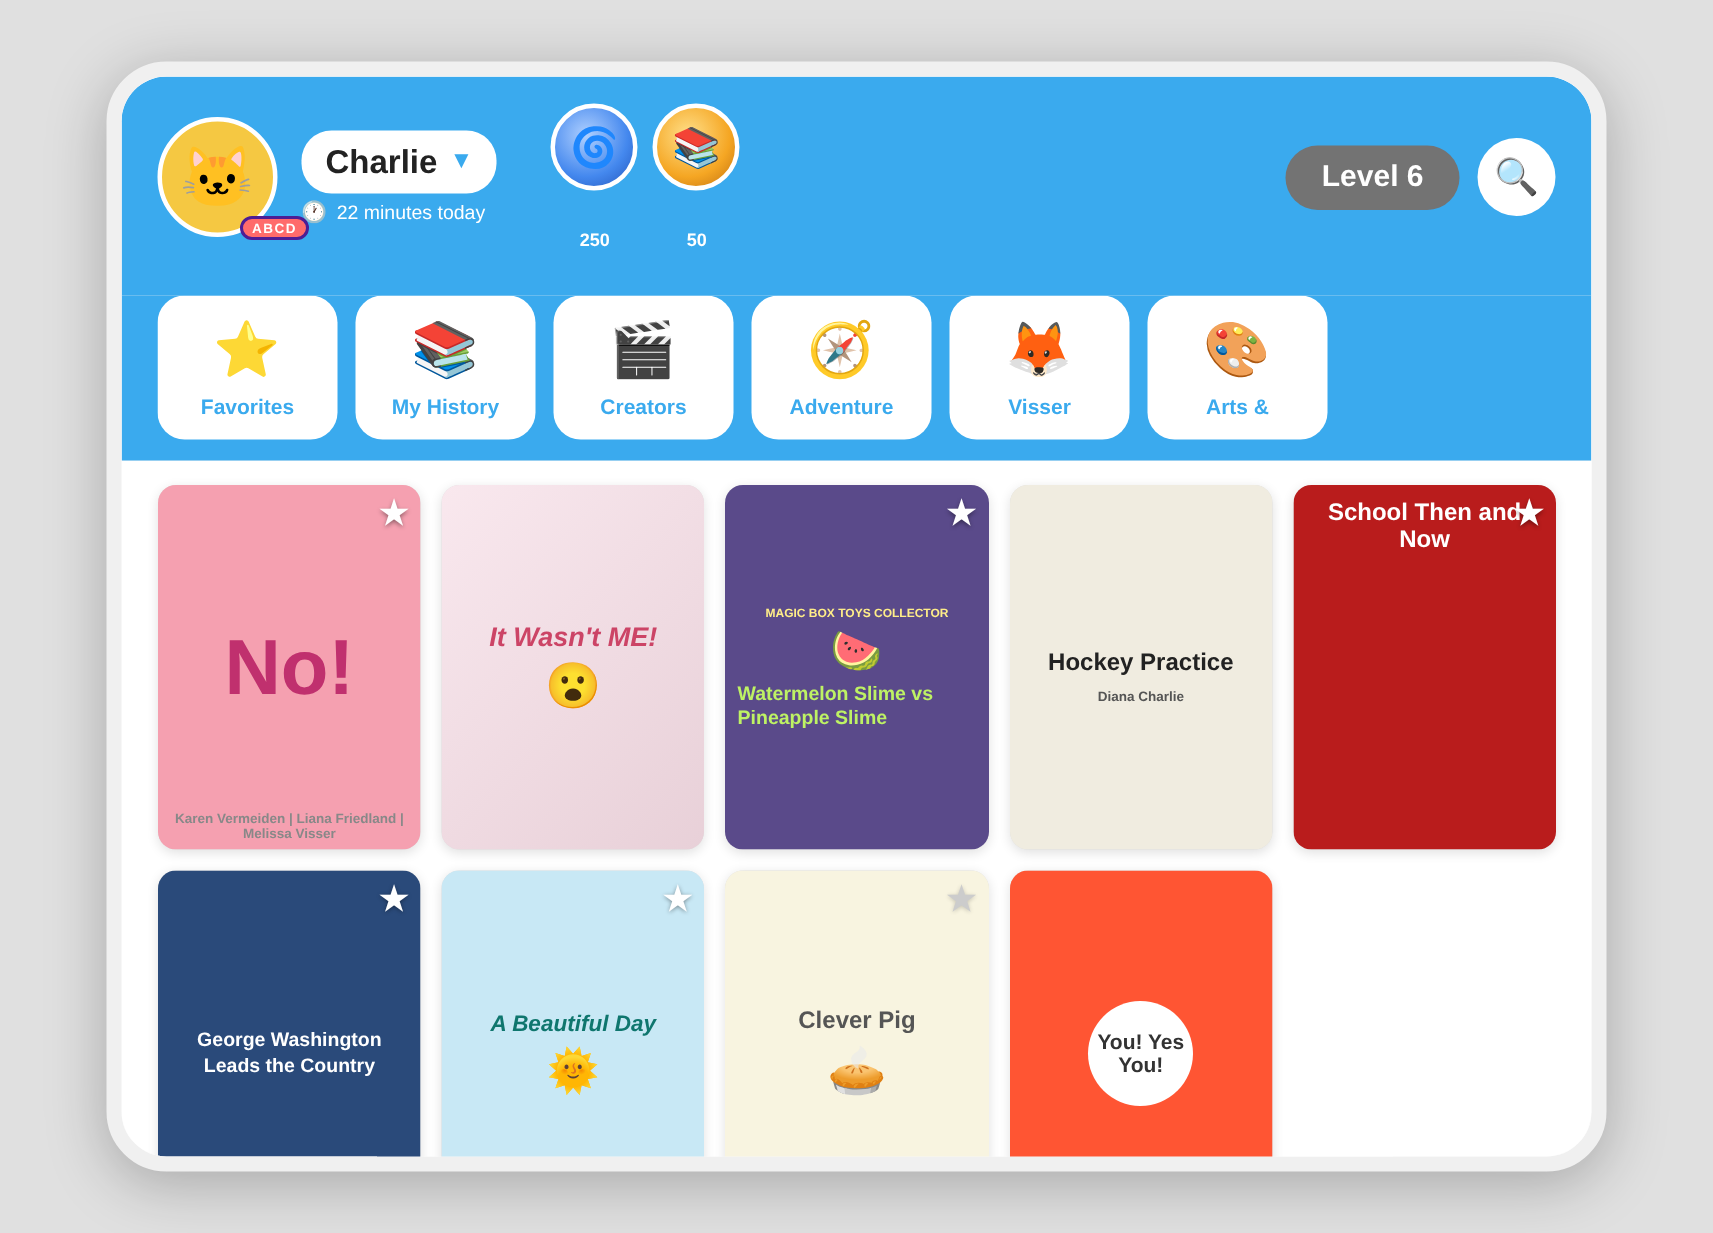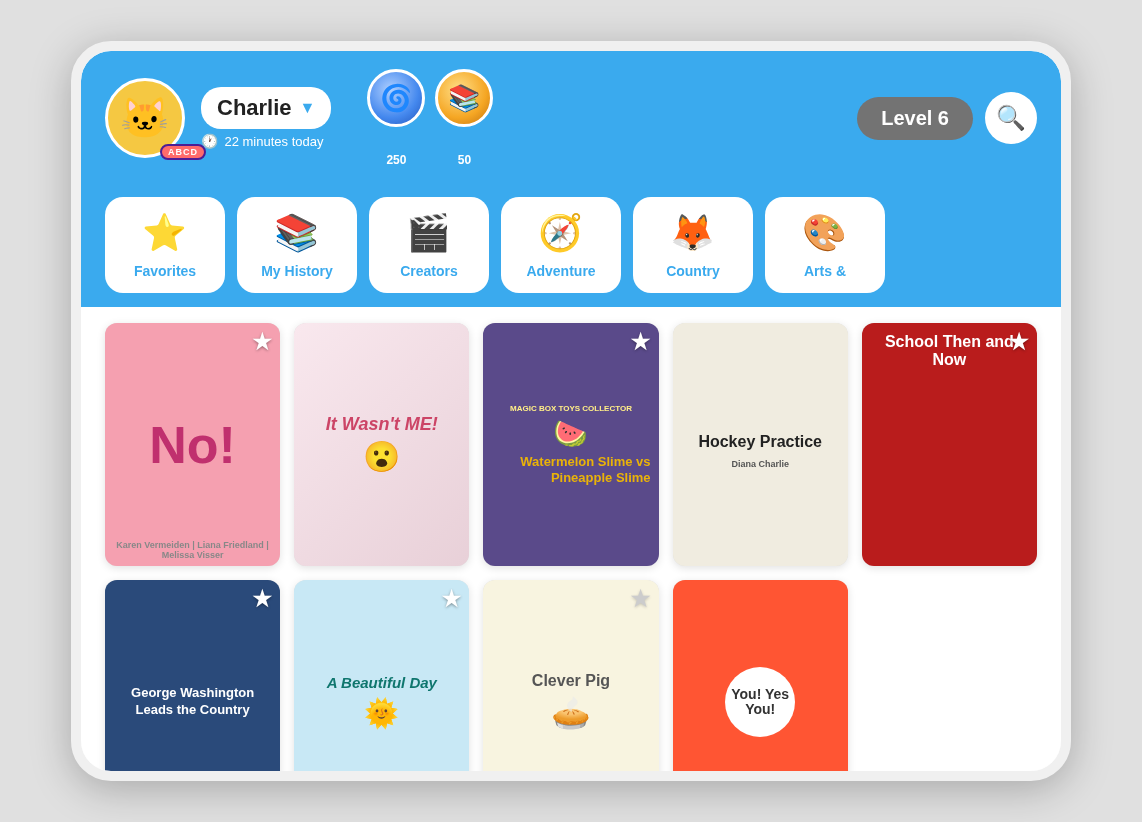--- a/index.html
+++ b/index.html
@@ -297,21 +297,21 @@
           <span class="category-label">Creators</span>
         </div>
 
         <div class="category-item">
           <div class="category-icon">🧭</div>
           <span class="category-label">Adventure</span>
         </div>
 
         <div class="category-item">
           <div class="category-icon">🦊</div>
-          <span class="category-label">Country</span>
+          <span class="category-label">Visser</span>
         </div>
 
         <div class="category-item">
           <div class="category-icon">🎨</div>
           <span class="category-label">Arts &amp;</span>
         </div>
 
       </div>
     </div>
 
@@ -330,21 +330,21 @@
           <div class="book-cover" style="background: linear-gradient(135deg, #f9e8ee 0%, #e8d0d8 100%); flex-direction:column; align-items:center; justify-content:center;">
             <span style="font-size:18px; font-weight:900; color:#cc4466; line-height:1.1; text-align:center; font-style:italic;">It Wasn't ME!</span>
             <div style="font-size:30px; margin-top:4px;">😮</div>
           </div>
         </div>
 
         <div class="book-card">
           <div class="book-cover" style="background:#5a4a8a; flex-direction:column; align-items:center; justify-content:center;">
             <span style="font-size:8px; color:#ffee88; font-weight:bold; margin-bottom:4px;">MAGIC BOX TOYS COLLECTOR</span>
             <div style="font-size:28px; margin-bottom:4px;">🍉</div>
-            <span style="font-size:13px; font-weight:900; color:#eab308; text-align:right; line-height:1.2;">Watermelon Slime vs Pineapple Slime</span>
+            <span style="font-size:13px; font-weight:900; color:#bef264; text-align:left; line-height:1.2;">Watermelon Slime vs Pineapple Slime</span>
             <div style="position:absolute; top:6px; right:8px; font-size:22px; color:white; text-shadow:0 1px 3px rgba(0,0,0,0.4);">★</div>
           </div>
         </div>
 
         <div class="book-card">
           <div class="book-cover" style="background:#f0ece0; flex-direction:column; align-items:center; justify-content:center;">
             <span style="font-size:16px; font-weight:900; color:#222; text-align:center; line-height:1.2;margin-top:12px;">Hockey Practice</span>
             <span style="font-size:9px; color:#555; margin-top:8px; text-align:center;">Diana Charlie</span>
           </div>
         </div>

